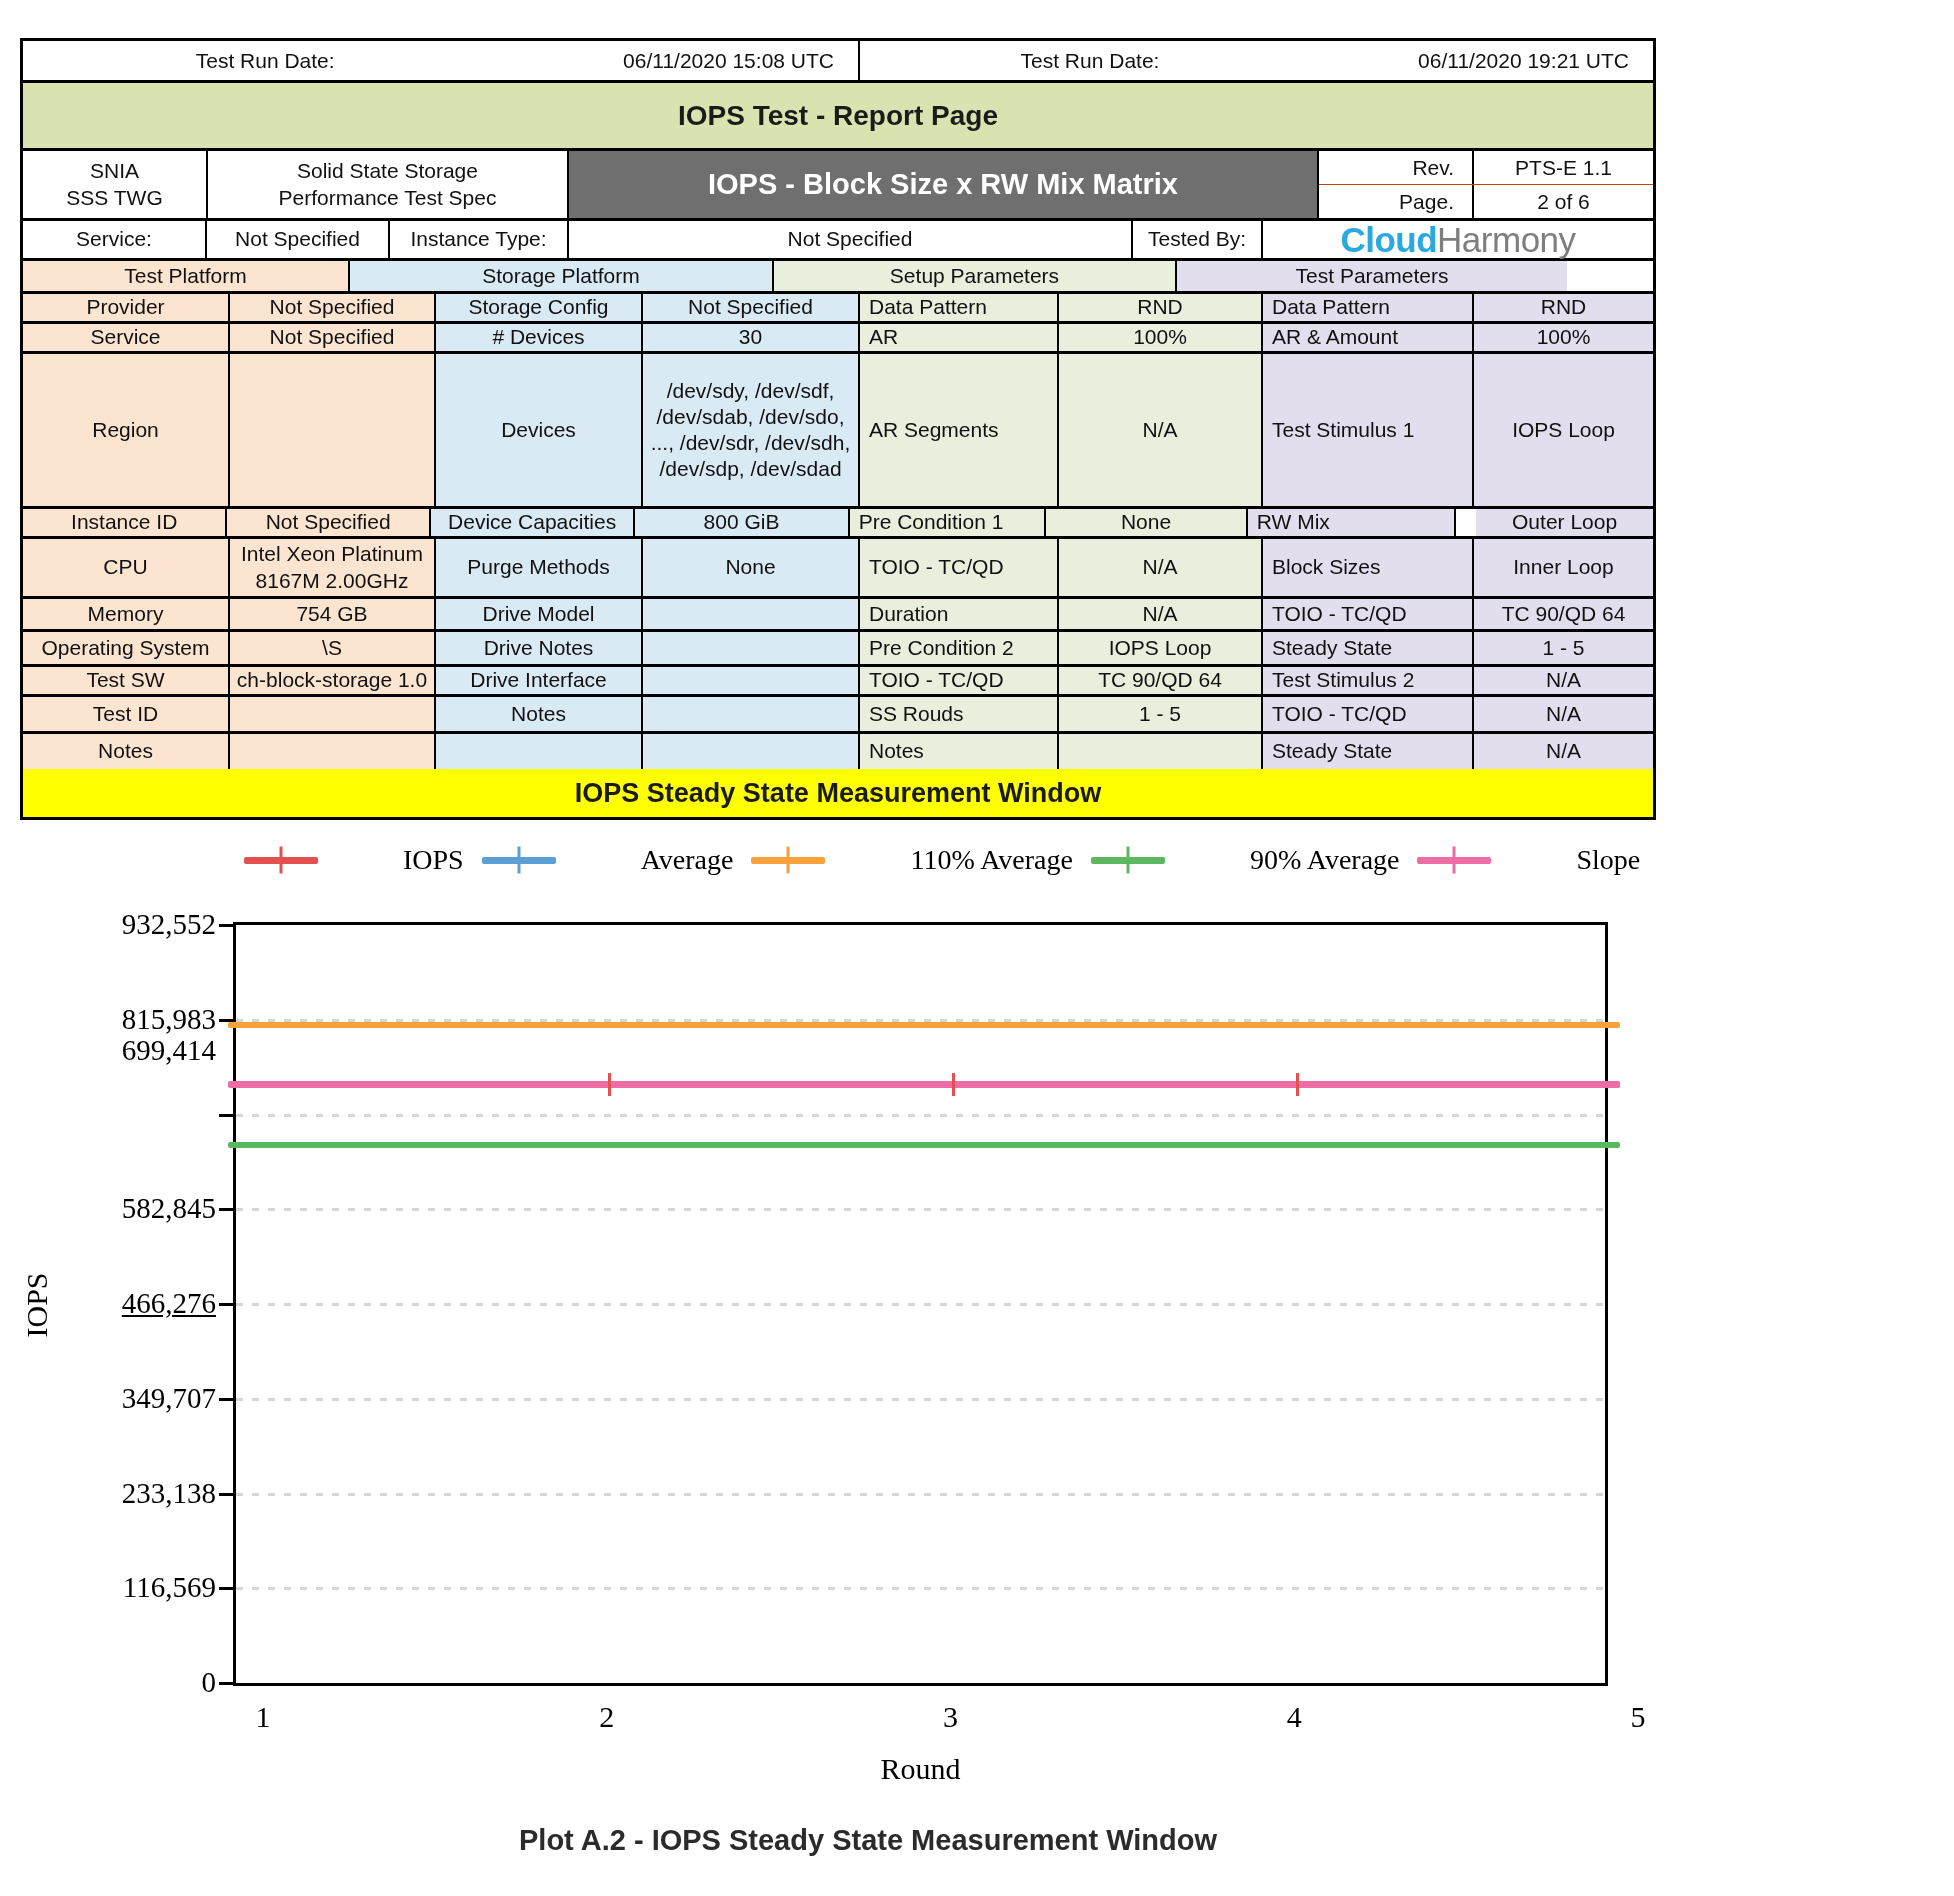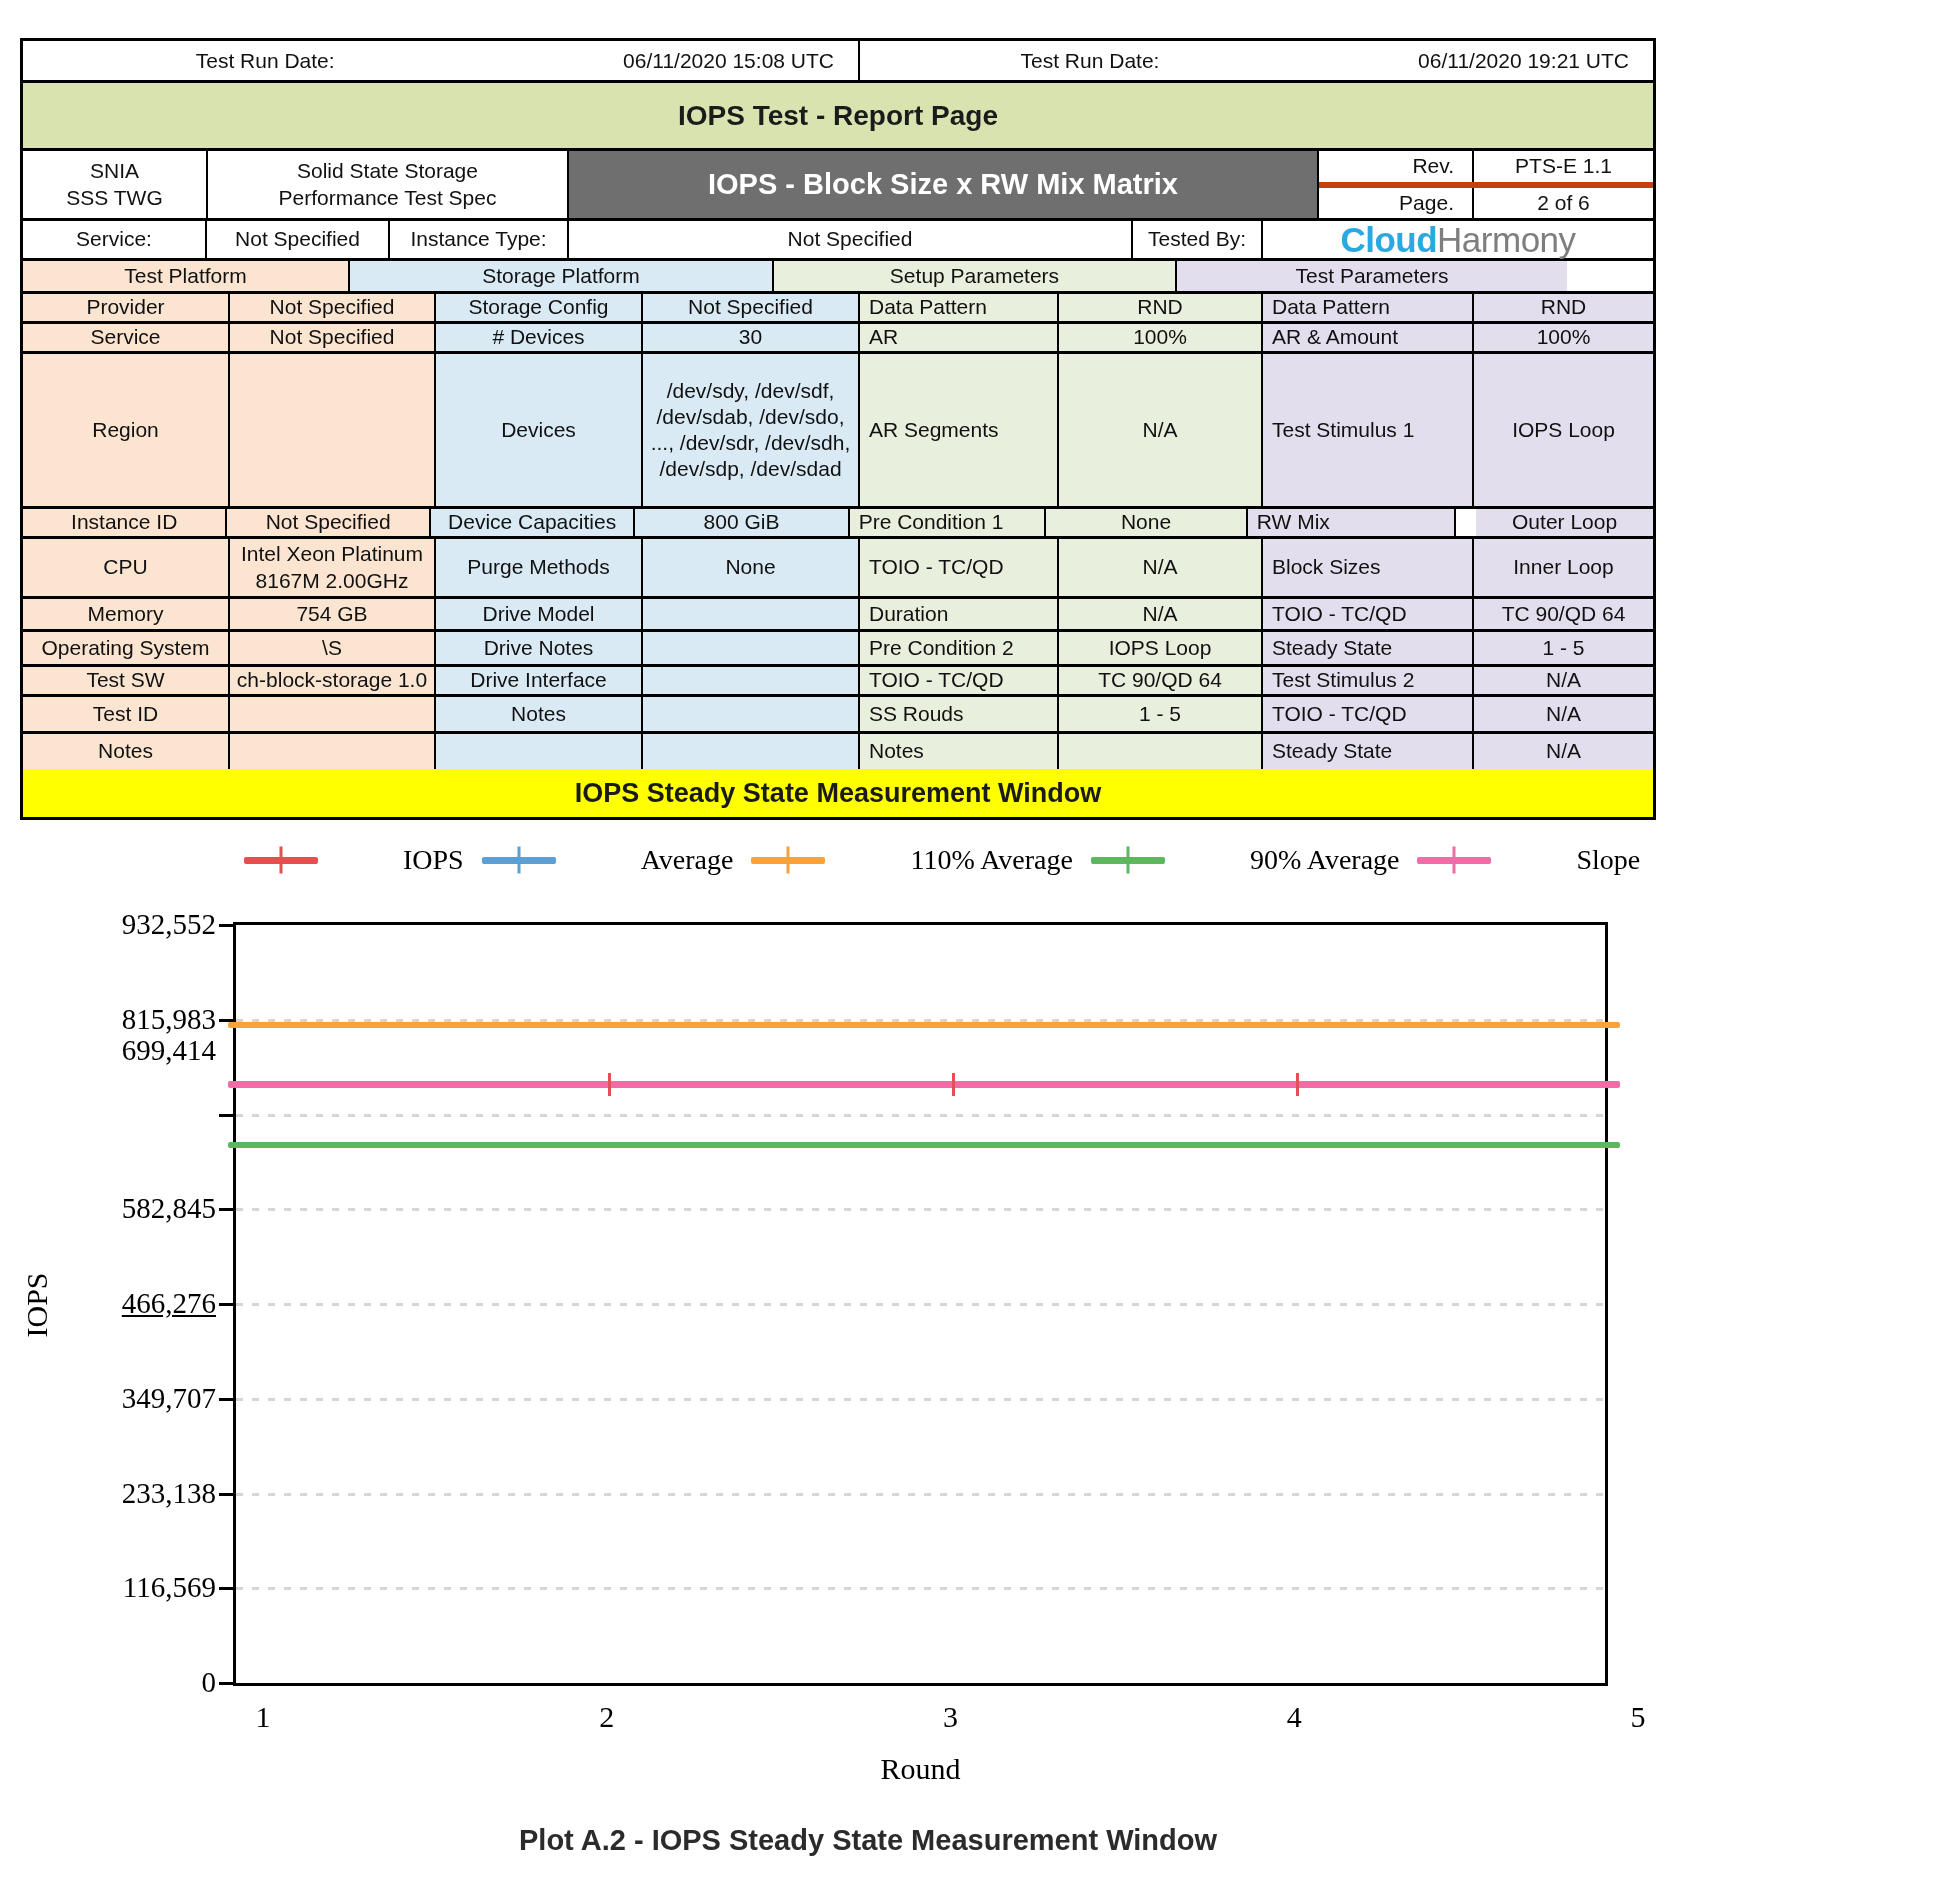--- a/index.html
+++ b/index.html
@@ -20,21 +20,21 @@
   .left-al { justify-content:flex-start; text-align:left; padding-left:9px; }
 
   .half { display:flex; align-items:center; height:100%; }
   .rd-label { flex:1; text-align:center; font-size:21px; }
   .rd-value { width:42%; text-align:right; padding-right:24px; font-size:21px; }
 
   .title-row { background:#d8e3af; justify-content:center; font-size:28px; font-weight:600; color:#1b1b1b; }
   .gray-cell { background:#6f6f6f; color:#ffffff; font-size:29px; font-weight:600; }
 
   .revpage { width:334px; display:flex; flex-direction:column; }
-  .rp-row { display:flex; flex:1; border-bottom:6px solid #c2410c; }
+  .rp-row { display:flex; flex:1; border-bottom:1px solid #c2410c; }
   .rp-row:last-child { border-bottom:none; }
   .rp-l { width:155px; border-right:2px solid #000; display:flex; align-items:center;
           justify-content:flex-end; padding-right:18px; font-size:21px; }
   .rp-v { flex:1; display:flex; align-items:center; justify-content:center; font-size:21px; }
 
   .logo-cell { font-size:35px; letter-spacing:-0.5px; }
   .logo-c { color:#2aa9e0; font-weight:700; }
   .logo-h { color:#7e7e7e; font-weight:400; }
 
   .peach { background:#fbe5d1; }

